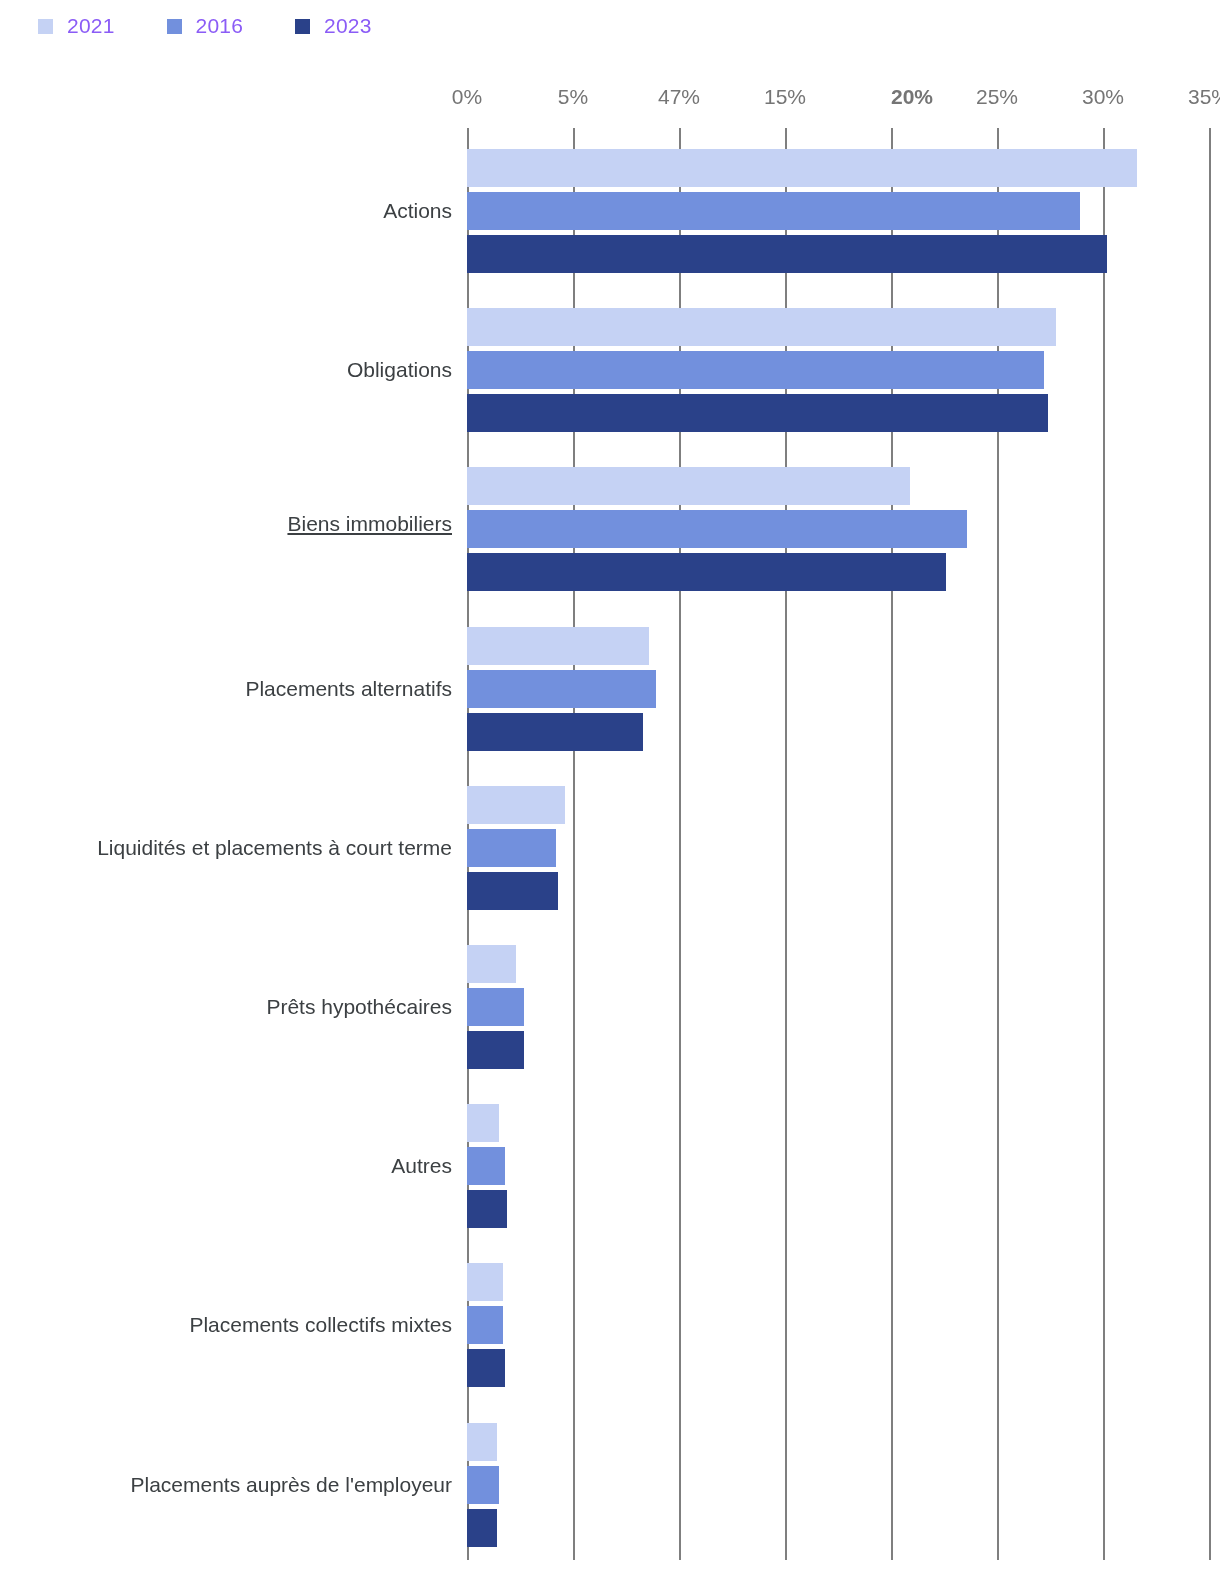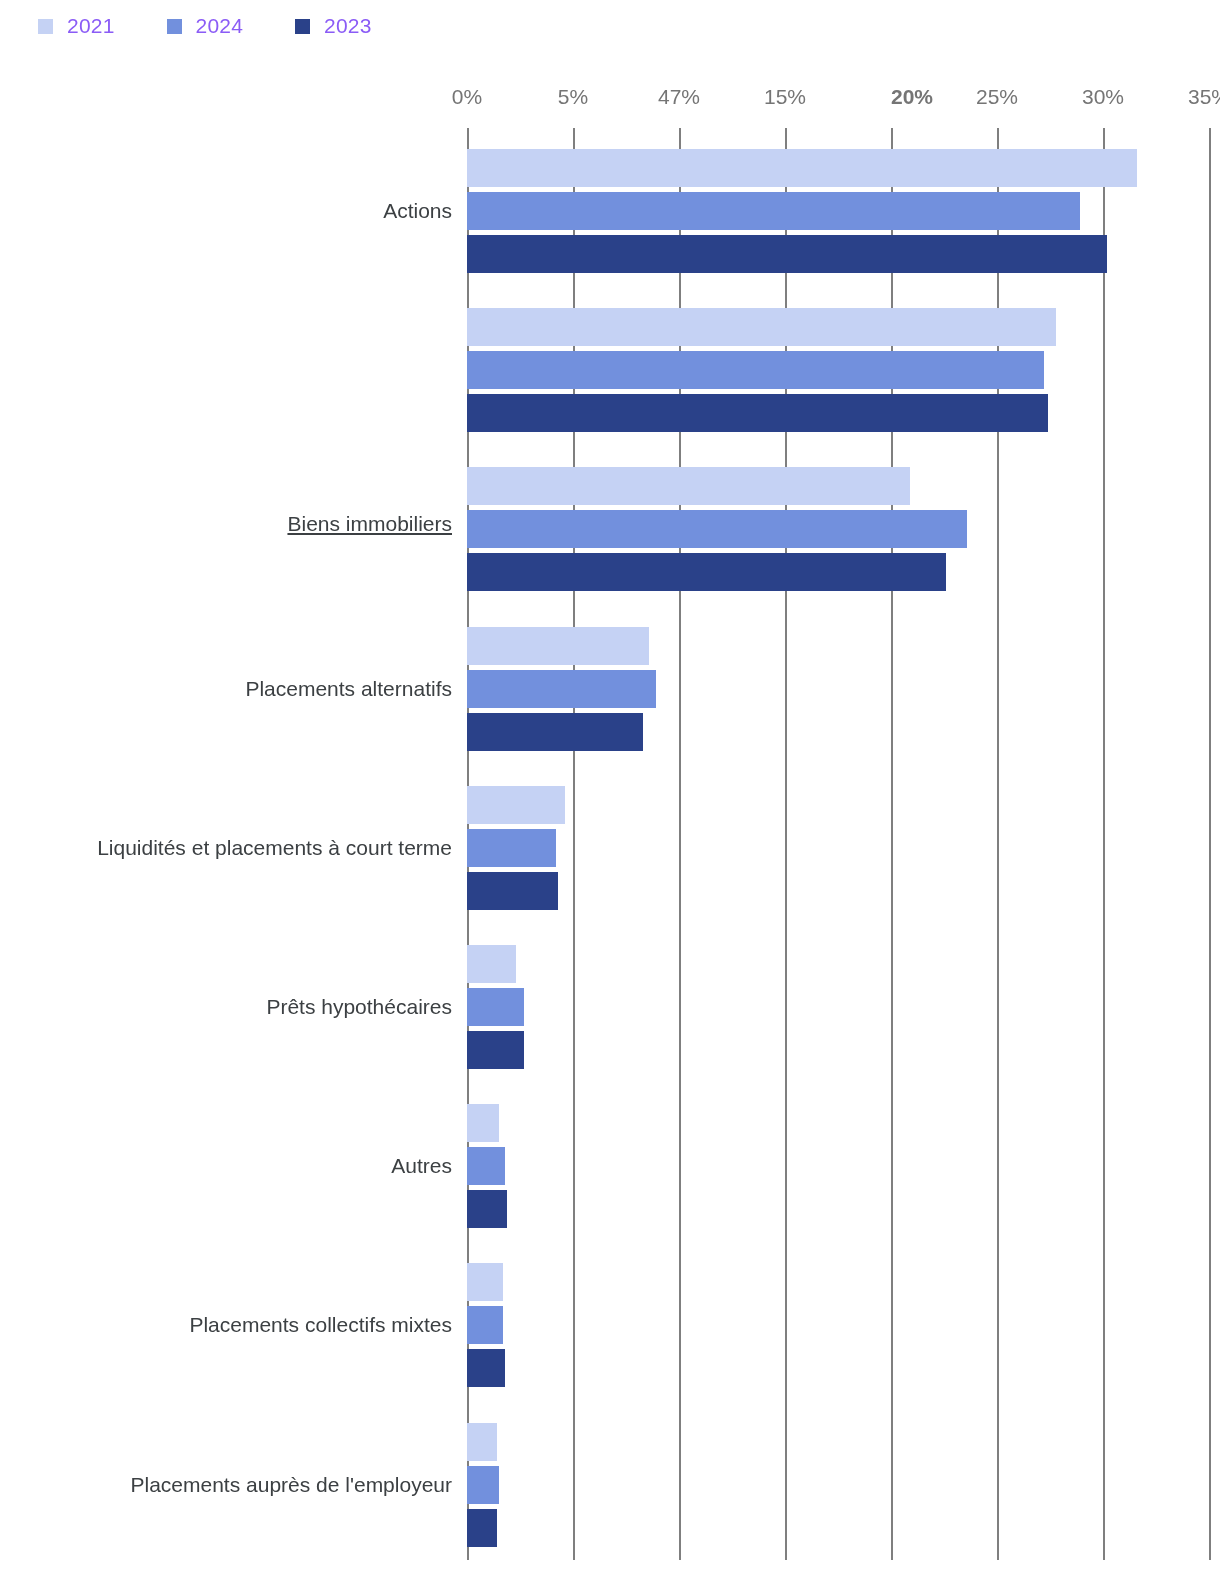--- a/index.html
+++ b/index.html
@@ -109,41 +109,42 @@
 </head>
 <body>
 
 <div id="legend">
   <div class="legend-item">
     <span class="legend-swatch" style="background: rgb(197, 210, 244);"></span>
     <span class="legend-label">2021</span>
   </div>
   <div class="legend-item">
     <span class="legend-swatch" style="background: rgb(114, 144, 221);"></span>
-    <span class="legend-label">2024</span>
+    <span class="legend-label">2016</span>
   </div>
   <div class="legend-item">
     <span class="legend-swatch" style="background: rgb(42, 65, 137);"></span>
     <span class="legend-label">2023</span>
   </div>
 </div>
 
 <div id="xaxis">
     <div class="tick-label" style="left: 467px;">0%</div>
     <div class="tick-label" style="left: 573px;">5%</div>
     <div class="tick-label" style="left: 679px;">47%</div>
     <div class="tick-label" style="left: 785px;">15%</div>
     <div class="tick-label" style="left: 912px; font-weight: bold;">20%</div>
     <div class="tick-label" style="left: 997px;">25%</div>
     <div class="tick-label" style="left: 1103px;">30%</div>
     <div class="tick-label" style="left: 1209px;">35%</div>
   </div>
 
 <div id="labels">
     <div class="cat-label-pos" style="top: 83px;">Actions</div>
+    <div class="cat-label-pos" style="top: 242.2px;">Obligations</div>
     <div class="cat-label-pos" style="top: 396px; text-decoration: underline;">Biens immobiliers</div>
     <div class="cat-label-pos" style="top: 560.6px;">Placements alternatifs</div>
     <div class="cat-label-pos" style="top: 719.8px;">Liquidités et placements à court terme</div>
     <div class="cat-label-pos" style="top: 879px;">Prêts hypothécaires</div>
     <div class="cat-label-pos" style="top: 1038.2px;">Autres</div>
     <div class="cat-label-pos" style="top: 1197.4px;">Placements collectifs mixtes</div>
     <div class="cat-label-pos" style="top: 1356.6px;">Placements auprès de l'employeur</div>
   </div>
 
 <div id="plot">

